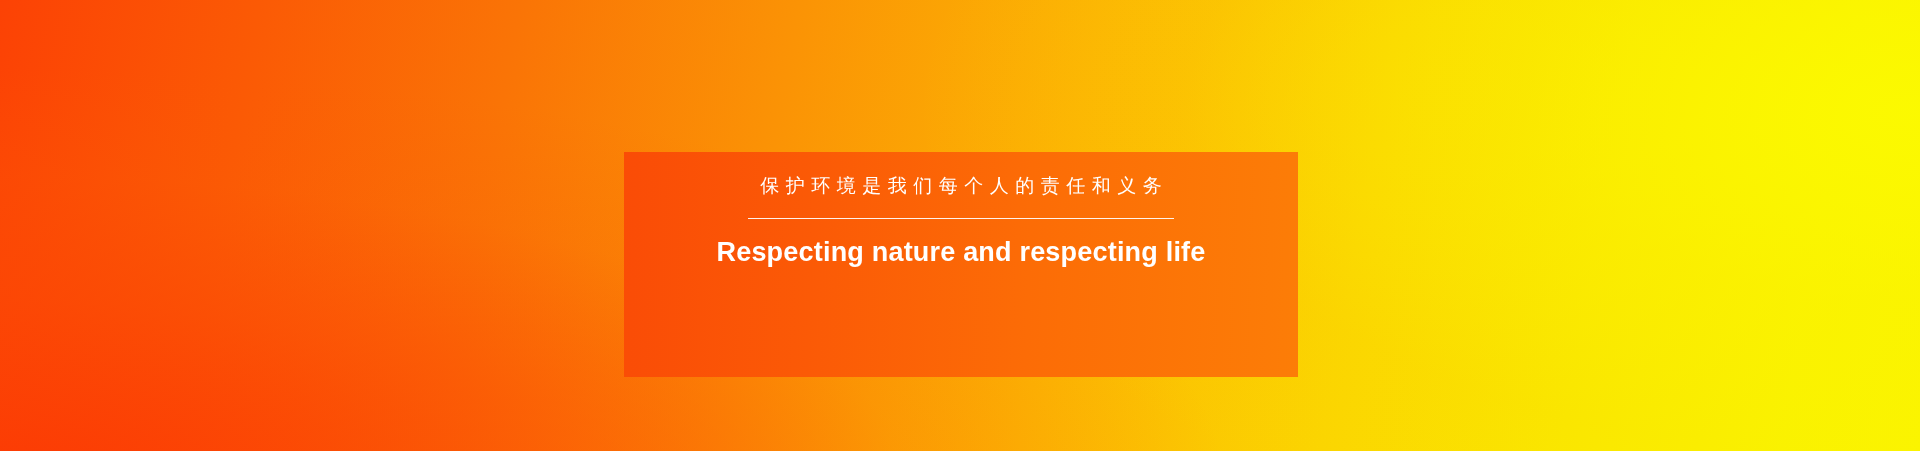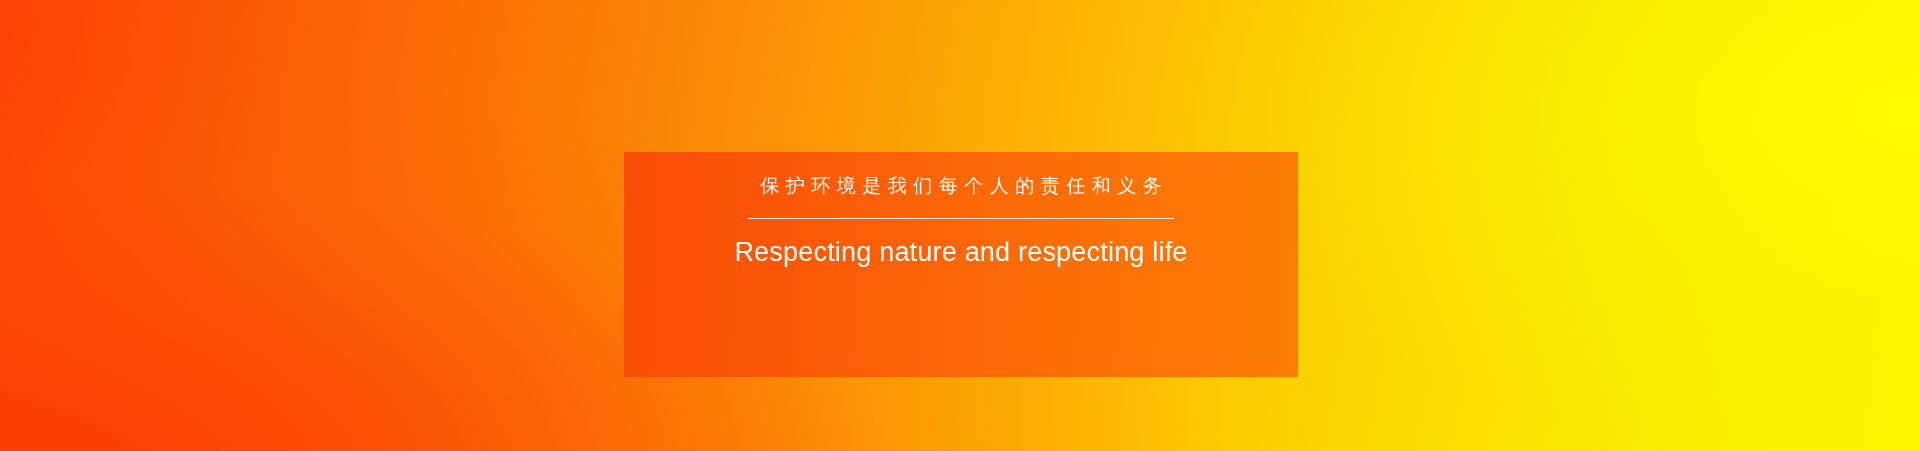--- a/index.html
+++ b/index.html
@@ -99,21 +99,21 @@
     width: 426px;
     height: 1px;
     background: rgba(255,255,255,0.92);
     margin-top: 23px;
   }
 
   .line-en {
     color: #FFFFFF;
     font-size: 27px;
     line-height: 1;
-    font-weight: 400;
+    font-weight: 700;
     letter-spacing: 0.2px;
     white-space: nowrap;
     margin-top: 20px;
   }
 </style>
 </head>
 <body>
 
 <div id="banner">
 

